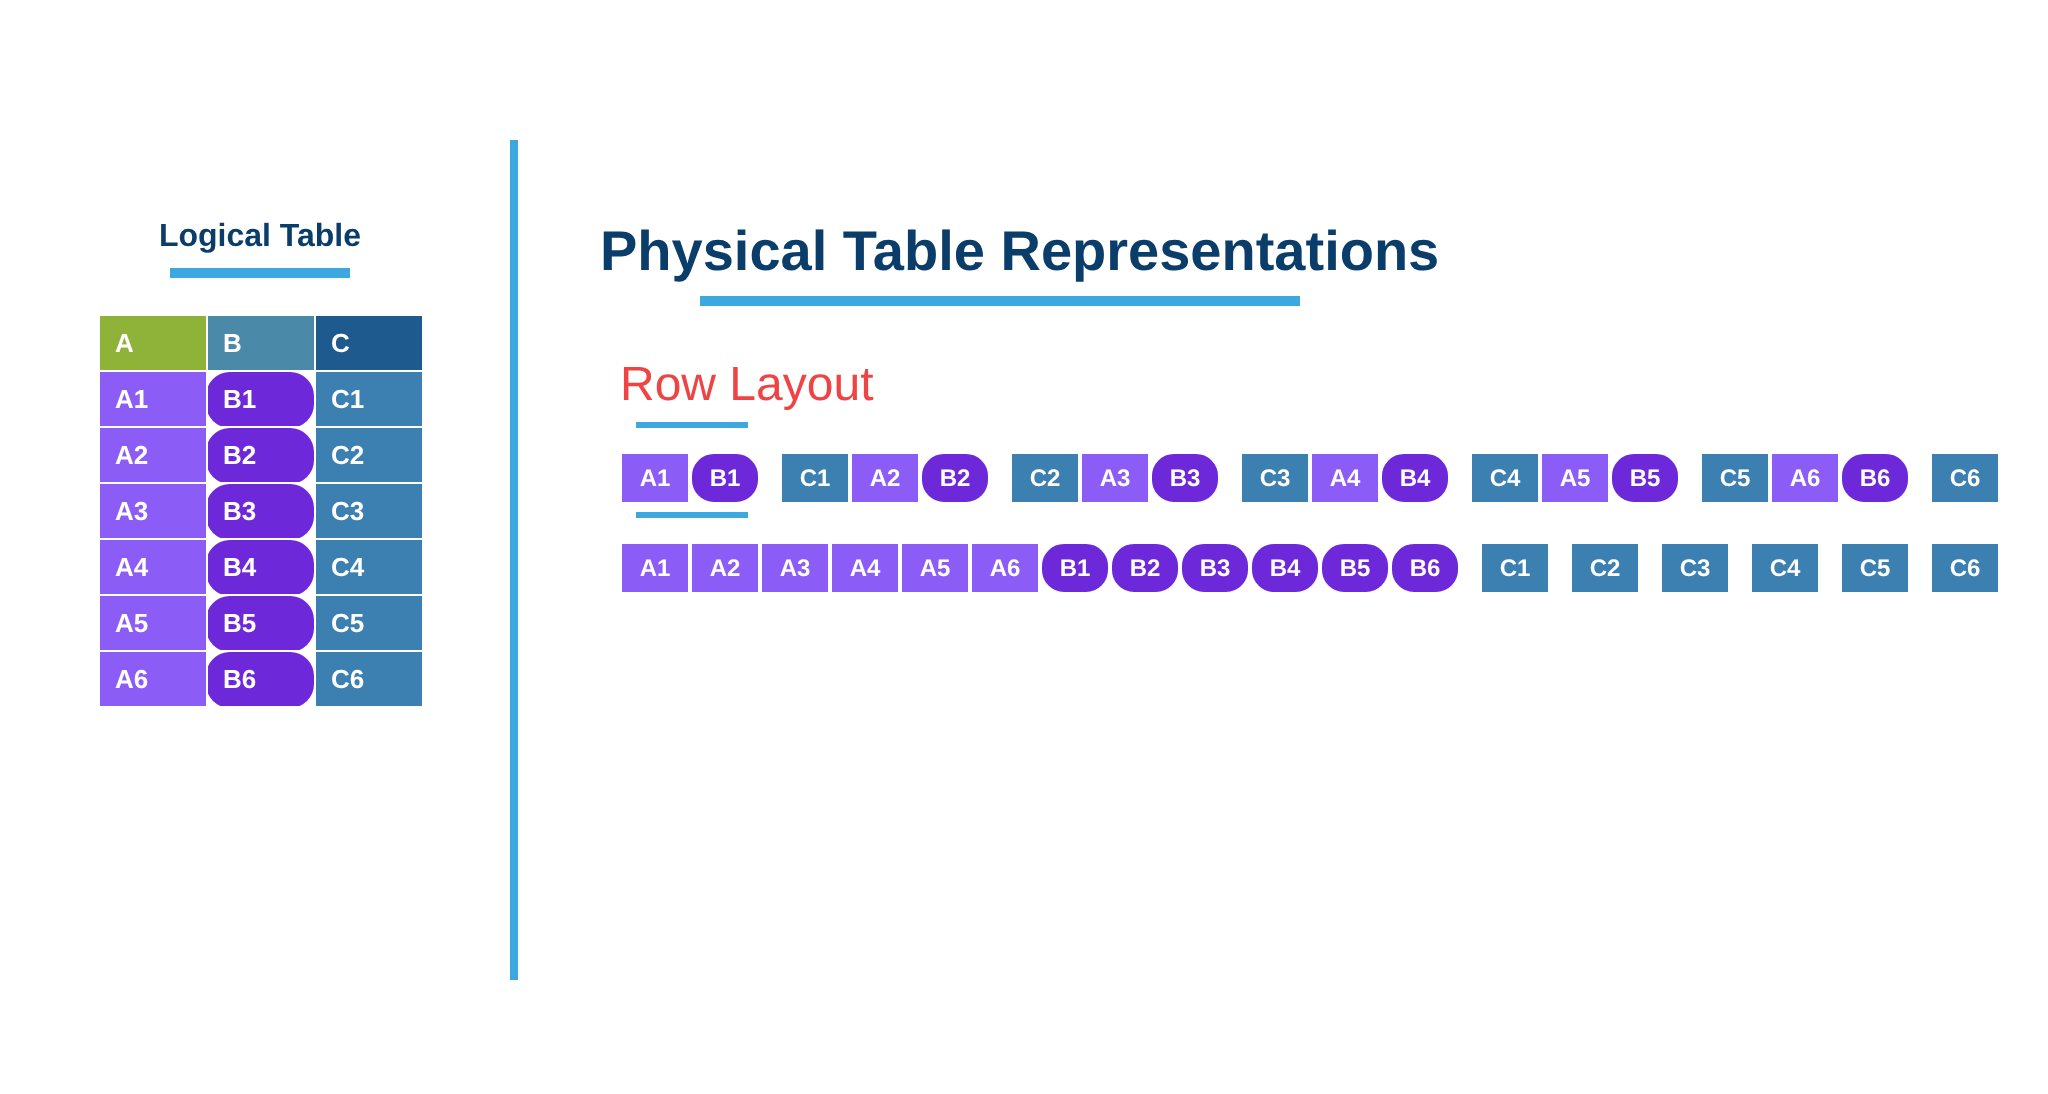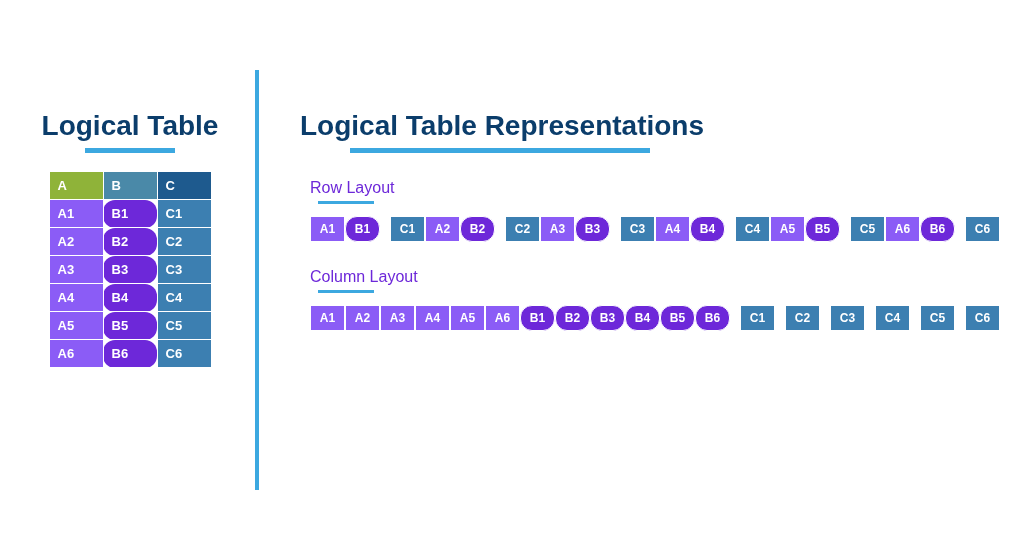--- a/index.html
+++ b/index.html
@@ -1,25 +1,25 @@
 <!DOCTYPE html>
 <html><head>
 <meta charset="utf-8">
 <style>
   html,body{margin:0;padding:0;width:1024px;height:547px;background:#fff;font-family:Arial,Helvetica,sans-serif;}
   .page{position:relative;width:1024px;height:547px;}
   .left{position:absolute;left:30px;top:110px;width:200px;text-align:center;}
   .divider{position:absolute;left:255px;top:70px;width:4px;height:420px;background:#3CA8E0;}
   .right{position:absolute;left:300px;top:110px;width:700px;}
-  h1.logical{color:#0B3D6B;font-size:28px;font-weight:800;margin:0 0 6px 0;line-height:1.15;}
+  h1.logical{color:#0B3D6B;font-size:16px;font-weight:800;margin:0 0 6px 0;line-height:1.15;}
   h1.physical{color:#0B3D6B;font-size:28px;font-weight:800;margin:0 0 6px 0;}
   .hr-thick{height:5px;background:#3CA8E0;margin:6px auto 18px auto;}
   .hr-thick.left-hr{width:90px;}
   .hr-thick.right-hr{width:300px;margin-left:50px;}
-  .sub{color:#6d28d9;font-size:16px;margin:26px 0 2px 10px;}
+  .sub{color:#ef4444;font-size:24px;margin:26px 0 2px 10px;}
   .hr-thin{height:3px;background:#3CA8E0;width:56px;margin:4px 0 12px 18px;}
   .ltable{border-collapse:collapse;margin:0 auto;}
   .ltable td{width:54px;height:28px;font-size:13px;font-weight:700;color:#fff;text-align:left;padding-left:8px;border:1px solid #fff;box-sizing:border-box;}
   .strip{display:flex;margin-left:10px;}
   .cell{width:38px;height:26px;font-size:12px;font-weight:700;color:#fff;display:flex;align-items:center;justify-content:center;border:1px solid #fff;box-sizing:border-box;}
   
   .hA{background:#8FB339;}   
   .hB{background:#4A89A8;}   
   .hC{background:#1E5A8E;}   
   .cA{background:#8b5cf6;}   
@@ -74,21 +74,21 @@
         <td class="cB">B6</td>
         <td class="cC">C6</td>
       </tr>
     </tbody>
       </table>
   </div>
 
   <div class="divider"></div>
 
   <div class="right">
-    <h1 class="physical">Logical Table Representations</h1>
+    <h1 class="physical">Physical Table Representations</h1>
     <div class="hr-thick right-hr"></div>
 
     <div class="sub">Row Layout</div>
     <div class="hr-thin"></div>
     <div class="strip">
       <div class="cell cA">A1</div>
       <div class="cell cB">B1</div>
       <div class="cell cC">C1</div>
       <div class="cell cA">A2</div>
       <div class="cell cB">B2</div>
@@ -100,21 +100,20 @@
       <div class="cell cB">B4</div>
       <div class="cell cC">C4</div>
       <div class="cell cA">A5</div>
       <div class="cell cB">B5</div>
       <div class="cell cC">C5</div>
       <div class="cell cA">A6</div>
       <div class="cell cB">B6</div>
       <div class="cell cC">C6</div>
     </div>
 
-    <div class="sub">Column Layout</div>
     <div class="hr-thin"></div>
     <div class="strip">
       <div class="cell cA">A1</div>
       <div class="cell cA">A2</div>
       <div class="cell cA">A3</div>
       <div class="cell cA">A4</div>
       <div class="cell cA">A5</div>
       <div class="cell cA">A6</div>
       <div class="cell cB">B1</div>
       <div class="cell cB">B2</div>

